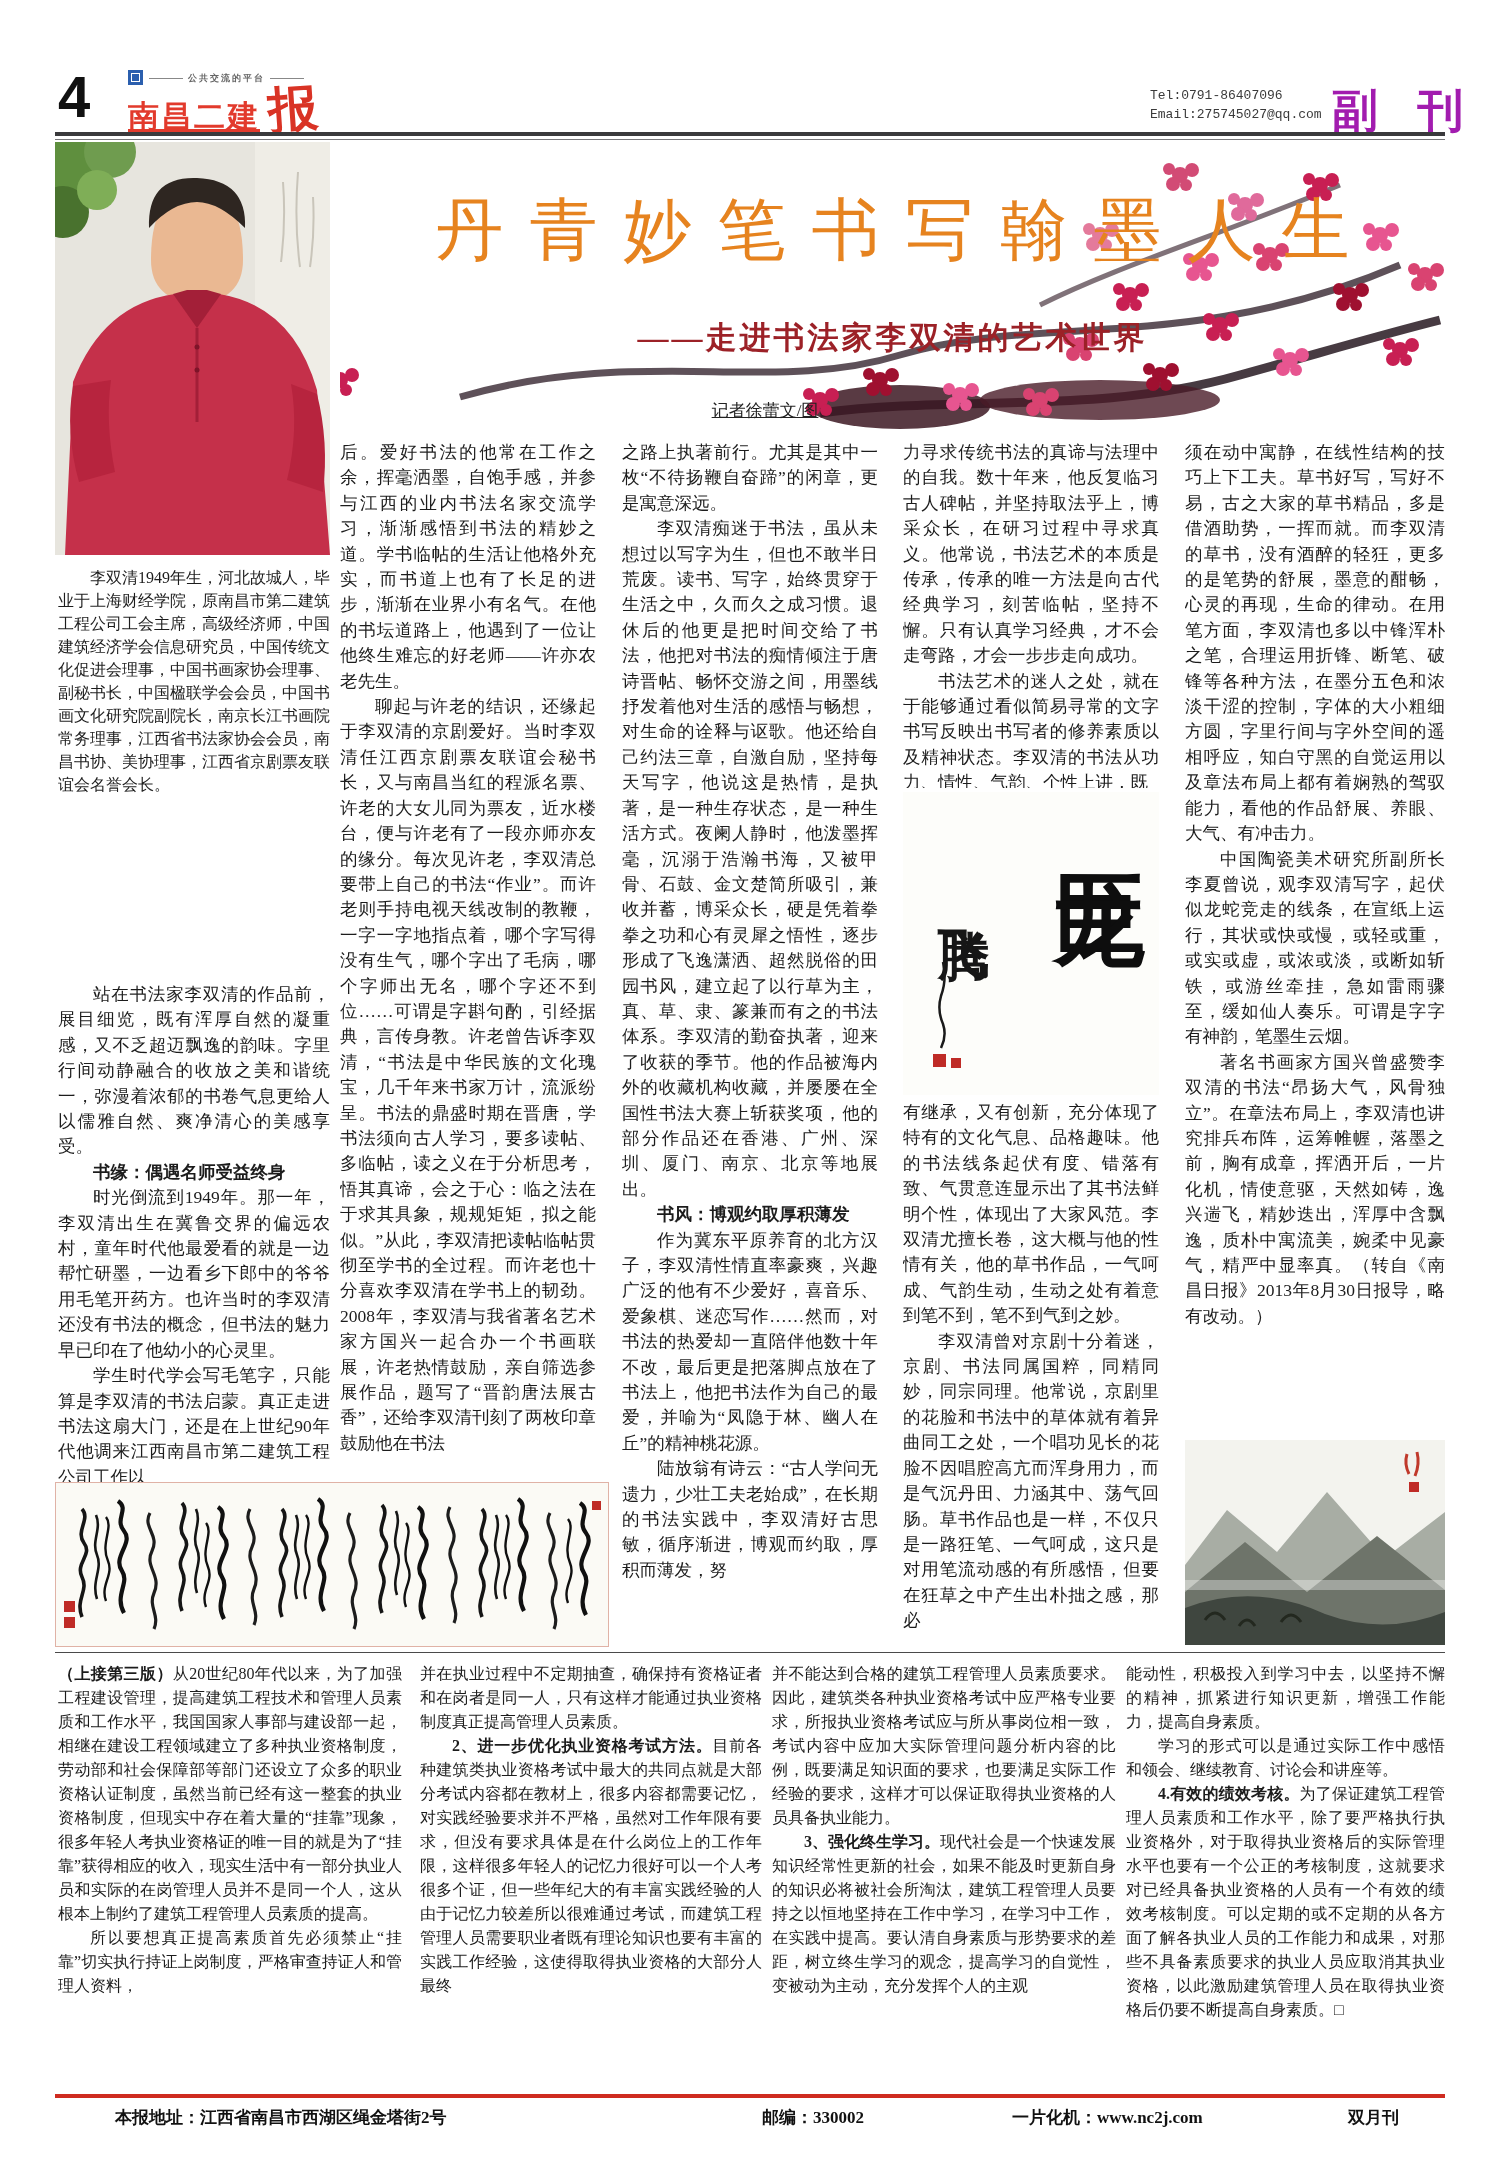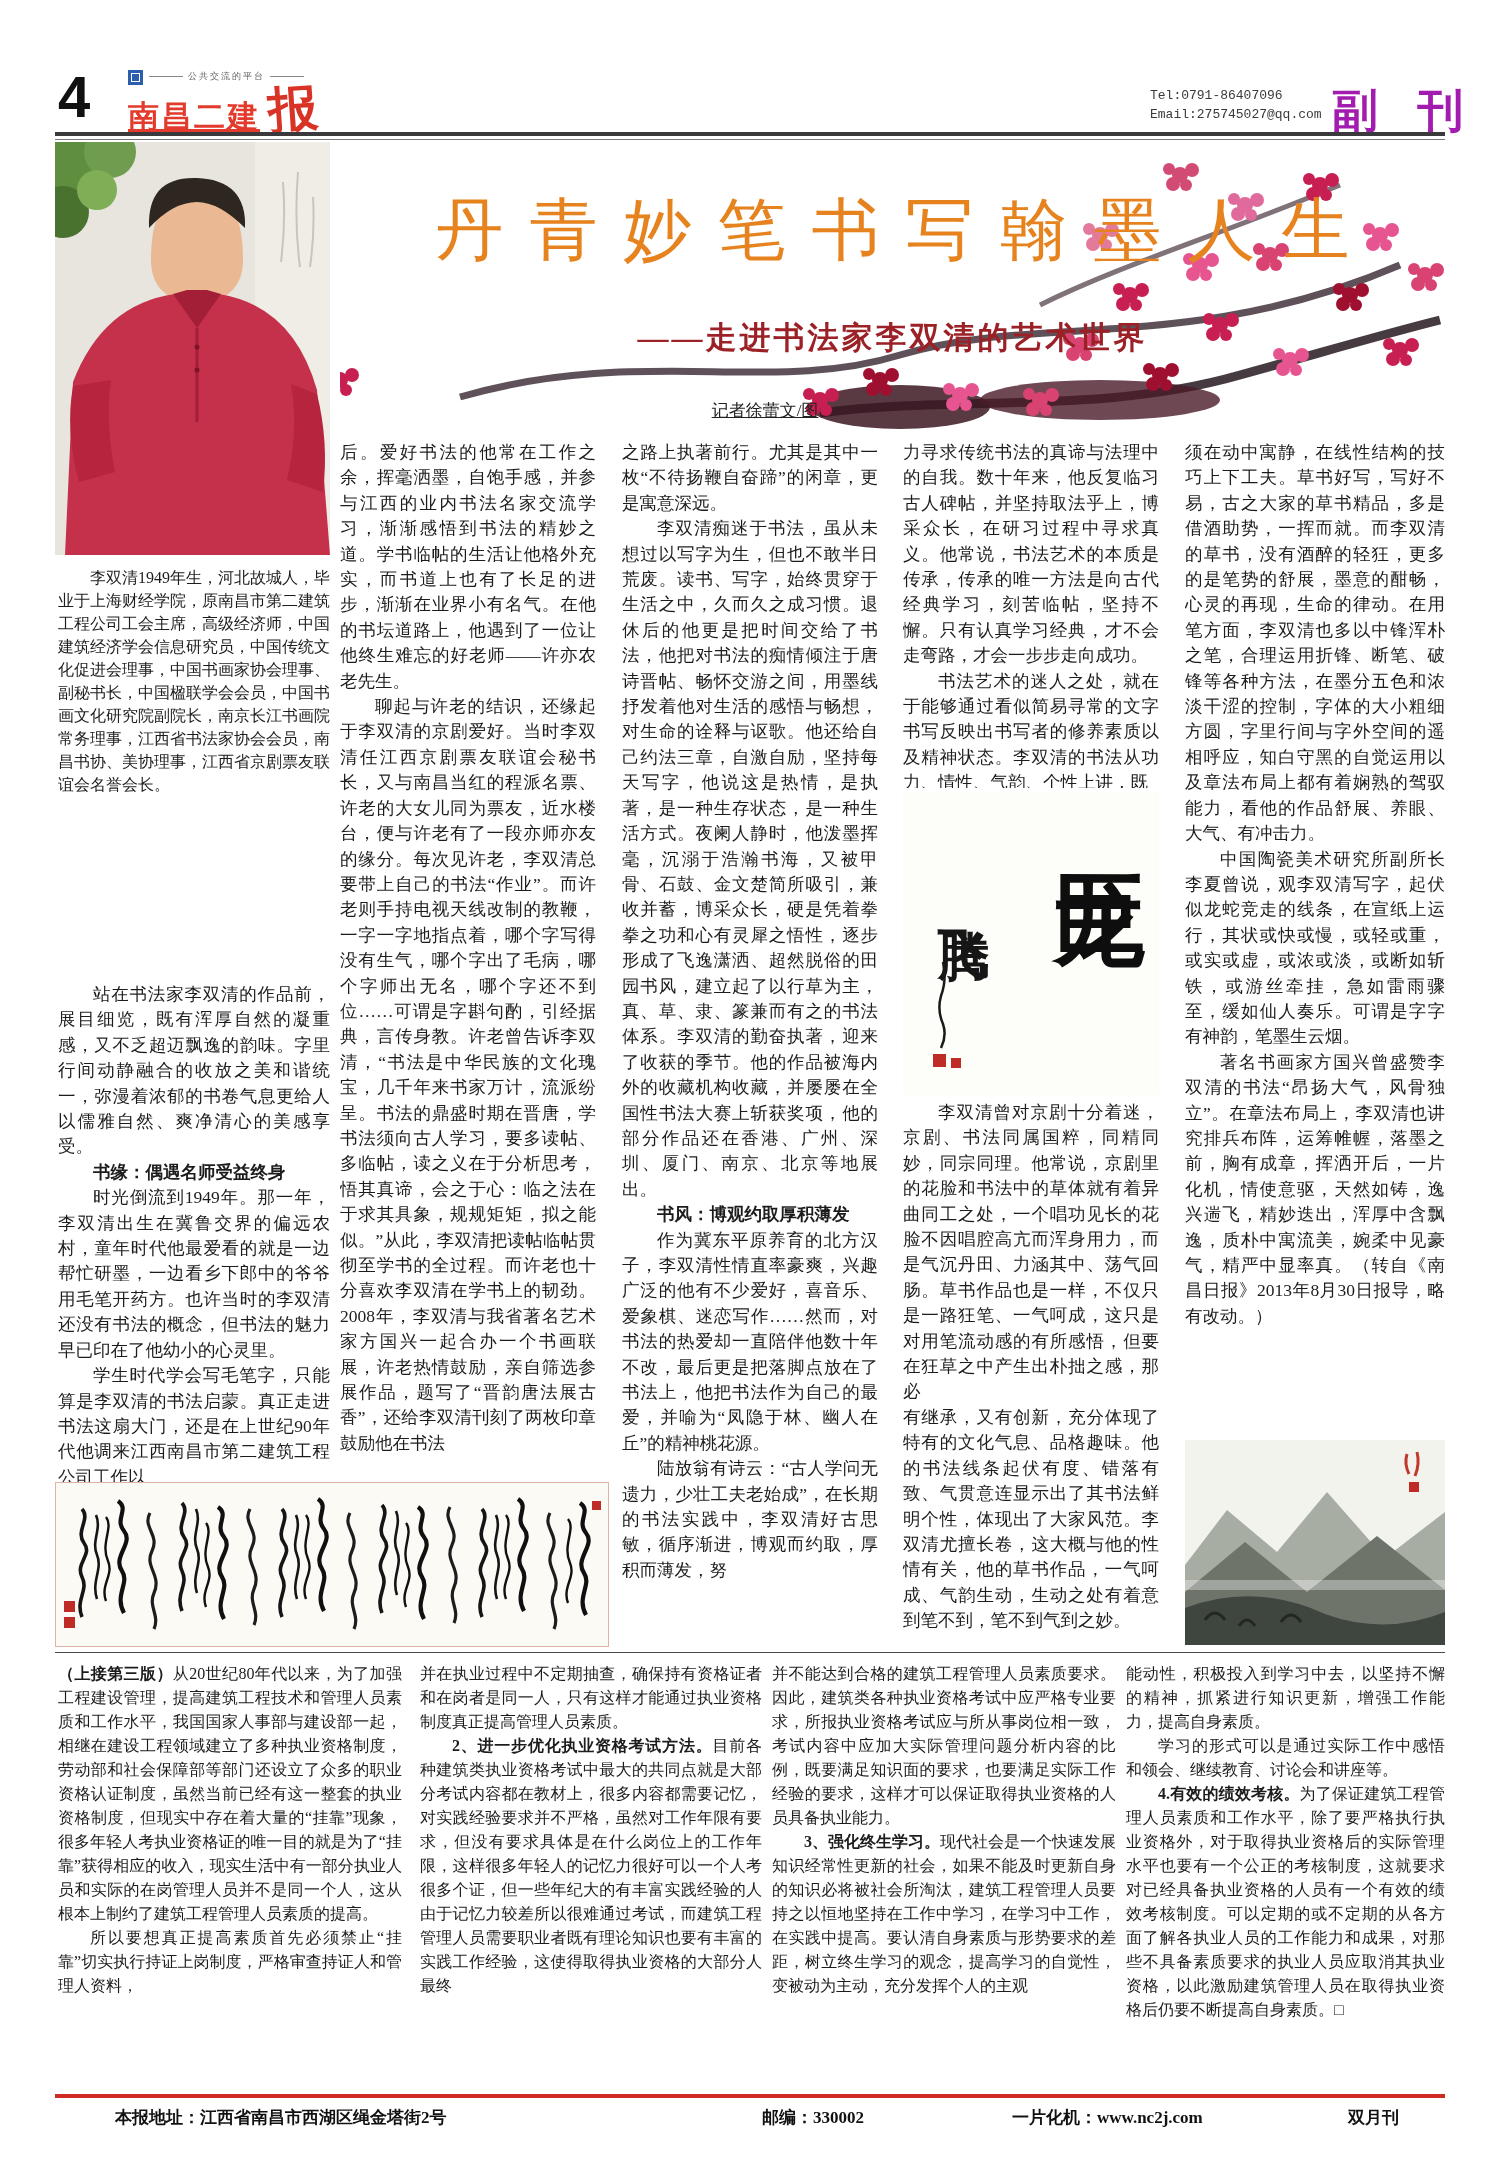--- a/index.html
+++ b/index.html
@@ -4,21 +4,21 @@
 <style>
   html,body{margin:0;padding:0;}
   body{
     width:1500px;height:2168px;position:relative;background:#ffffff;
     font-family:"Liberation Serif","DejaVu Serif",serif;color:#1c1c1c;
   }
   .abs{position:absolute;}
   
   .pagenum{left:58px;top:68px;font-size:58px;font-weight:bold;font-family:"Liberation Sans","DejaVu Sans",sans-serif;color:#111;line-height:1;}
   .masthead{left:128px;top:70px;width:260px;}
-  .logo-row{display:flex;align-items:flex-start;gap:6px;}
+  .logo-row{display:flex;align-items:flex-end;gap:6px;font-weight:bold;}
   .logo-icon{width:15px;height:15px;background:#2b5fae;position:relative;flex:0 0 auto;}
   .logo-icon:before{content:"";position:absolute;left:3px;top:3px;right:3px;bottom:3px;border:1px solid #fff;}
   .tagline{font-size:9px;color:#666;letter-spacing:2px;white-space:nowrap;display:flex;align-items:center;gap:5px;font-family:"Liberation Sans",sans-serif;}
   .tagline:before,.tagline:after{content:"";display:inline-block;width:34px;border-top:1px solid #888;}
   .mast-name{margin-top:2px;display:flex;align-items:flex-end;gap:8px;}
   .mast-main{font-size:31px;font-weight:bold;color:#e23a2c;letter-spacing:2px;font-family:"Liberation Sans",sans-serif;line-height:1;text-decoration:underline;}
   .mast-suffix{font-size:50px;font-weight:bold;color:#d93325;line-height:.9;transform:rotate(-4deg);}
   .contact{left:1150px;top:86px;font-size:13px;line-height:19px;color:#3a3a3a;font-family:"Liberation Mono","DejaVu Sans Mono",monospace;}
   .section-label{left:1332px;top:80px;font-size:46px;font-weight:bold;letter-spacing:6px;color:#a21caf;font-family:Liberation Mono, monospace;}
   .header-rule{left:55px;right:55px;top:132px;border-top:4px solid #3a3a3c;}
@@ -162,22 +162,22 @@
       <p class="para">李双清痴迷于书法，虽从未想过以写字为生，但也不敢半日荒废。读书、写字，始终贯穿于生活之中，久而久之成习惯。退休后的他更是把时间交给了书法，他把对书法的痴情倾注于唐诗晋帖、畅怀交游之间，用墨线抒发着他对生活的感悟与畅想，对生命的诠释与讴歌。他还给自己约法三章，自激自励，坚持每天写字，他说这是热情，是执著，是一种生存状态，是一种生活方式。夜阑人静时，他泼墨挥毫，沉溺于浩瀚书海，又被甲骨、石鼓、金文楚简所吸引，兼收并蓄，博采众长，硬是凭着拳拳之功和心有灵犀之悟性，逐步形成了飞逸潇洒、超然脱俗的田园书风，建立起了以行草为主，真、草、隶、篆兼而有之的书法体系。李双清的勤奋执著，迎来了收获的季节。他的作品被海内外的收藏机构收藏，并屡屡在全国性书法大赛上斩获奖项，他的部分作品还在香港、广州、深圳、厦门、南京、北京等地展出。</p>
       <p class="para subhead-para">书风：博观约取厚积薄发</p>
       <p class="para">作为冀东平原养育的北方汉子，李双清性情直率豪爽，兴趣广泛的他有不少爱好，喜音乐、爱象棋、迷恋写作……然而，对书法的热爱却一直陪伴他数十年不改，最后更是把落脚点放在了书法上，他把书法作为自己的最爱，并喻为“凤隐于林、幽人在丘”的精神桃花源。</p>
       <p class="para">陆放翁有诗云：“古人学问无遗力，少壮工夫老始成”，在长期的书法实践中，李双清好古思敏，循序渐进，博观而约取，厚积而薄发，努</p>
     </div>
   <div class="col main-col" style="left:903px;top:440px;width:256px;height:348px;">
       <p class="para cont">力寻求传统书法的真谛与法理中的自我。数十年来，他反复临习古人碑帖，并坚持取法乎上，博采众长，在研习过程中寻求真义。他常说，书法艺术的本质是传承，传承的唯一方法是向古代经典学习，刻苦临帖，坚持不懈。只有认真学习经典，才不会走弯路，才会一步步走向成功。</p>
       <p class="para">书法艺术的迷人之处，就在于能够通过看似简易寻常的文字书写反映出书写者的修养素质以及精神状态。李双清的书法从功力、情性、气韵、个性上讲，既</p>
     </div>
   <div class="col main-col" style="left:903px;top:1100px;width:256px;height:548px;">
+      <p class="para cont">有继承，又有创新，充分体现了特有的文化气息、品格趣味。他的书法线条起伏有度、错落有致、气贯意连显示出了其书法鲜明个性，体现出了大家风范。李双清尤擅长卷，这大概与他的性情有关，他的草书作品，一气呵成、气韵生动，生动之处有着意到笔不到，笔不到气到之妙。</p>
       <p class="para">李双清曾对京剧十分着迷，京剧、书法同属国粹，同精同妙，同宗同理。他常说，京剧里的花脸和书法中的草体就有着异曲同工之处，一个唱功见长的花脸不因唱腔高亢而浑身用力，而是气沉丹田、力涵其中、荡气回肠。草书作品也是一样，不仅只是一路狂笔、一气呵成，这只是对用笔流动感的有所感悟，但要在狂草之中产生出朴拙之感，那必</p>
-      <p class="para cont">有继承，又有创新，充分体现了特有的文化气息、品格趣味。他的书法线条起伏有度、错落有致、气贯意连显示出了其书法鲜明个性，体现出了大家风范。李双清尤擅长卷，这大概与他的性情有关，他的草书作品，一气呵成、气韵生动，生动之处有着意到笔不到，笔不到气到之妙。</p>
     </div>
   <div class="col main-col" style="left:1185px;top:440px;width:260px;height:996px;">
       <p class="para cont">须在动中寓静，在线性结构的技巧上下工夫。草书好写，写好不易，古之大家的草书精品，多是借酒助势，一挥而就。而李双清的草书，没有酒醉的轻狂，更多的是笔势的舒展，墨意的酣畅，心灵的再现，生命的律动。在用笔方面，李双清也多以中锋浑朴之笔，合理运用折锋、断笔、破锋等各种方法，在墨分五色和浓淡干涩的控制，字体的大小粗细方圆，字里行间与字外空间的遥相呼应，知白守黑的自觉运用以及章法布局上都有着娴熟的驾驭能力，看他的作品舒展、养眼、大气、有冲击力。</p>
       <p class="para">中国陶瓷美术研究所副所长李夏曾说，观李双清写字，起伏似龙蛇竞走的线条，在宣纸上运行，其状或快或慢，或轻或重，或实或虚，或浓或淡，或断如斩铁，或游丝牵挂，急如雷雨骤至，缓如仙人奏乐。可谓是字字有神韵，笔墨生云烟。</p>
       <p class="para">著名书画家方国兴曾盛赞李双清的书法“昂扬大气，风骨独立”。在章法布局上，李双清也讲究排兵布阵，运筹帷幄，落墨之前，胸有成章，挥洒开后，一片化机，情使意驱，天然如铸，逸兴遄飞，精妙迭出，浑厚中含飘逸，质朴中寓流美，婉柔中见豪气，精严中显率真。（转自《南昌日报》2013年8月30日报导，略有改动。）</p>
     </div>
 
   <div class="abs dragon">
     <div class="dragon-main">巨龙</div>
     <div class="dragon-sub">腾飞</div>

